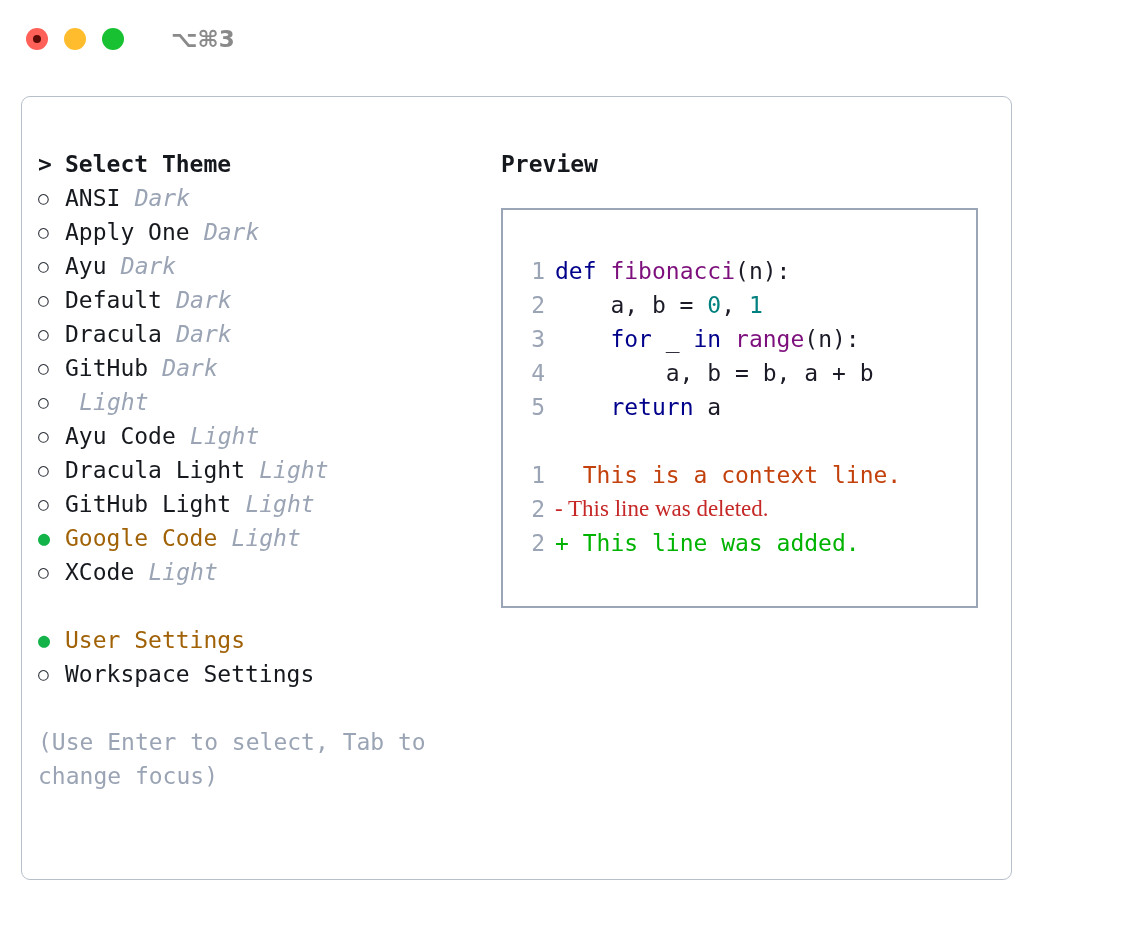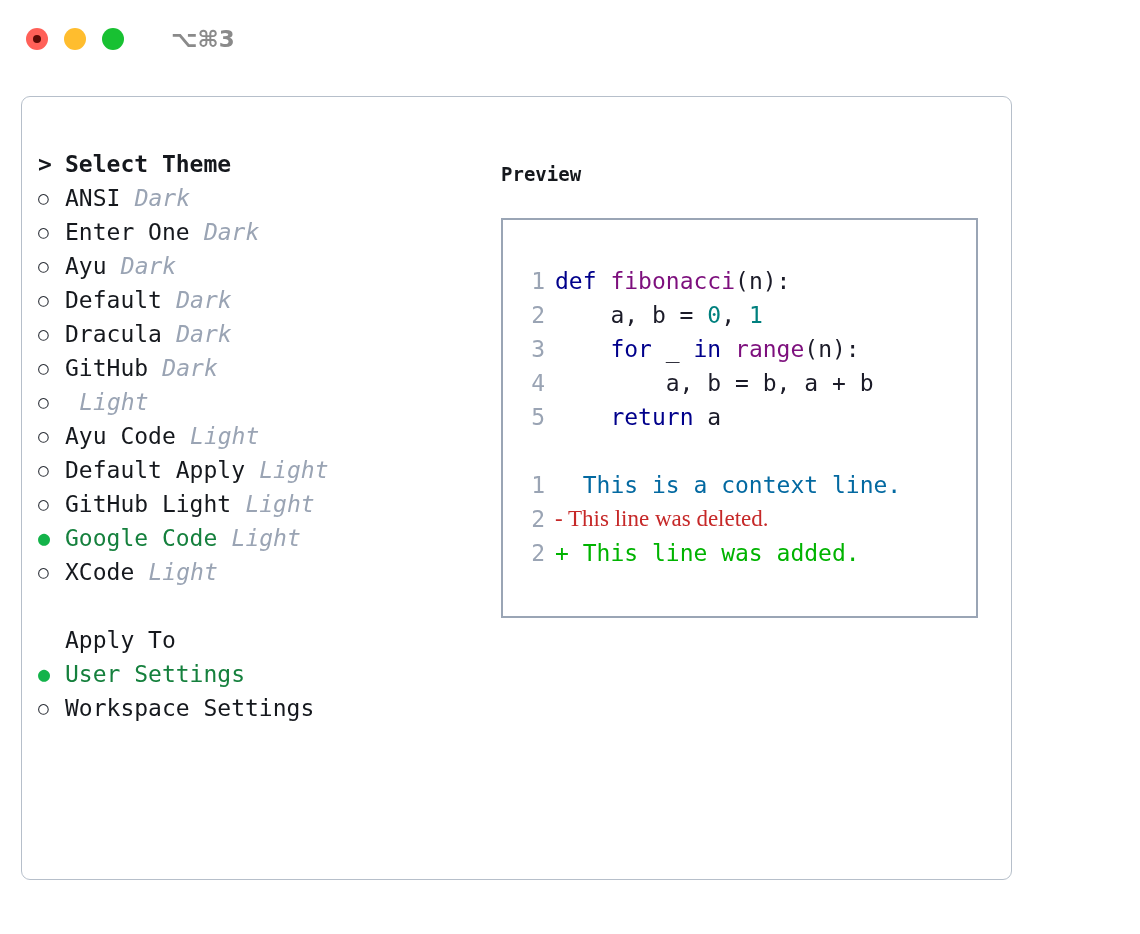--- a/index.html
+++ b/index.html
@@ -132,21 +132,21 @@
     flex: 0 0 27px;
     font-size: 18px;
     color: #2c3038;
     line-height: 34px;
   }
   .bullet.sel {
     color: #13b34a;
     font-size: 20px;
   }
   .opt-label { color: #15181d; text-align: center; }
-  .opt-row.selected .opt-label { color: #15803d; }
+  .opt-row.selected .opt-label { color: #a16207; }
   .opt-kind {
     color: #9aa4b4;
     margin-left: 0.62em;
     font-style: italic;
   }
 
   .gap-block { height: 34px; }
 
   .hint {
     margin-top: 34px;
@@ -157,25 +157,24 @@
     white-space: pre-wrap;
   }
 
   
   .right-col {
     flex: 1;
     padding: 50px 0 0 9px;
     box-sizing: border-box;
   }
   .preview-head {
-    font-size: 19px;
+    font-size: 23px;
     font-weight: 700;
     color: #15181d;
     line-height: 34px;
-    margin-top: 10px;
   }
   .preview-box {
     margin-top: 27px;
     width: 477px;
     height: 400px;
     border: 2px solid #9aa5b5;
     box-sizing: border-box;
     background: #ffffff;
     padding: 44px 0 0 0;
   }
@@ -193,21 +192,21 @@
     flex: 0 0 42px;
     text-align: right;
     color: #9aa4b4;
   }
   .code-txt { padding-left: 10px; }
 
   .kw  { color: #00008b; }
   .fn  { color: #7d0f7d; }
   .num { color: #00807e; }
   .pln { color: #1b1b28; }
-  .ctx { color: #0369a1; text-align: center; }
+  .ctx { color: #c2410c; text-align: center; }
   .del { color: #c62828; font-family: Liberation Serif, serif; }
   .add { color: #00b300; text-align: center; }
 
   .code-gap { height: 34px; }
 </style>
 </head>
 <body>
 
 <div class="window">
 
@@ -225,45 +224,42 @@
 
       <div class="left-col">
 
         <div class="section-head bold">
           <span class="head-caret">&gt;</span>
           <span>Select Theme</span>
         </div>
 
         <div id="theme-list">
             <div class="opt-row"><span class="bullet">○</span><span class="opt-label">ANSI</span><span class="opt-kind">Dark</span></div>
-            <div class="opt-row"><span class="bullet">○</span><span class="opt-label">Enter One</span><span class="opt-kind">Dark</span></div>
+            <div class="opt-row"><span class="bullet">○</span><span class="opt-label">Apply One</span><span class="opt-kind">Dark</span></div>
             <div class="opt-row"><span class="bullet">○</span><span class="opt-label">Ayu</span><span class="opt-kind">Dark</span></div>
             <div class="opt-row"><span class="bullet">○</span><span class="opt-label">Default</span><span class="opt-kind">Dark</span></div>
             <div class="opt-row"><span class="bullet">○</span><span class="opt-label">Dracula</span><span class="opt-kind">Dark</span></div>
             <div class="opt-row"><span class="bullet">○</span><span class="opt-label">GitHub</span><span class="opt-kind">Dark</span></div>
             <div class="opt-row"><span class="bullet">○</span><span class="opt-kind">Light</span></div>
             <div class="opt-row"><span class="bullet">○</span><span class="opt-label">Ayu Code</span><span class="opt-kind">Light</span></div>
-            <div class="opt-row"><span class="bullet">○</span><span class="opt-label">Default Apply</span><span class="opt-kind">Light</span></div>
+            <div class="opt-row"><span class="bullet">○</span><span class="opt-label">Dracula Light</span><span class="opt-kind">Light</span></div>
             <div class="opt-row"><span class="bullet">○</span><span class="opt-label">GitHub Light</span><span class="opt-kind">Light</span></div>
             <div class="opt-row selected"><span class="bullet sel">●</span><span class="opt-label">Google Code</span><span class="opt-kind">Light</span></div>
             <div class="opt-row"><span class="bullet">○</span><span class="opt-label">XCode</span><span class="opt-kind">Light</span></div>
           </div>
 
         <div class="gap-block"></div>
 
-        <div class="section-head">
-          <span class="head-spacer"></span>
-          <span>Apply To</span>
-        </div>
 
         <div id="apply-list">
             <div class="opt-row selected"><span class="bullet sel">●</span><span class="opt-label">User Settings</span></div>
             <div class="opt-row"><span class="bullet">○</span><span class="opt-label">Workspace Settings</span></div>
           </div>
 
+        <div class="hint">(Use Enter to select, Tab to change focus)</div>
       </div>
 
       <div class="right-col">
         <div class="preview-head">Preview</div>
 
         <div class="preview-box">
           <div id="code-block">
               <div class="code-line"><span class="ln">1</span><span class="code-txt"><span class="kw">def</span><span class="pln"> </span><span class="fn">fibonacci</span><span class="pln">(n):</span></span></div>
               <div class="code-line"><span class="ln">2</span><span class="code-txt"><span class="pln">    a, b = </span><span class="num">0</span><span class="pln">, </span><span class="num">1</span></span></div>
               <div class="code-line"><span class="ln">3</span><span class="code-txt"><span class="pln">    </span><span class="kw">for</span><span class="pln"> _ </span><span class="kw">in</span><span class="pln"> </span><span class="fn">range</span><span class="pln">(n):</span></span></div>

